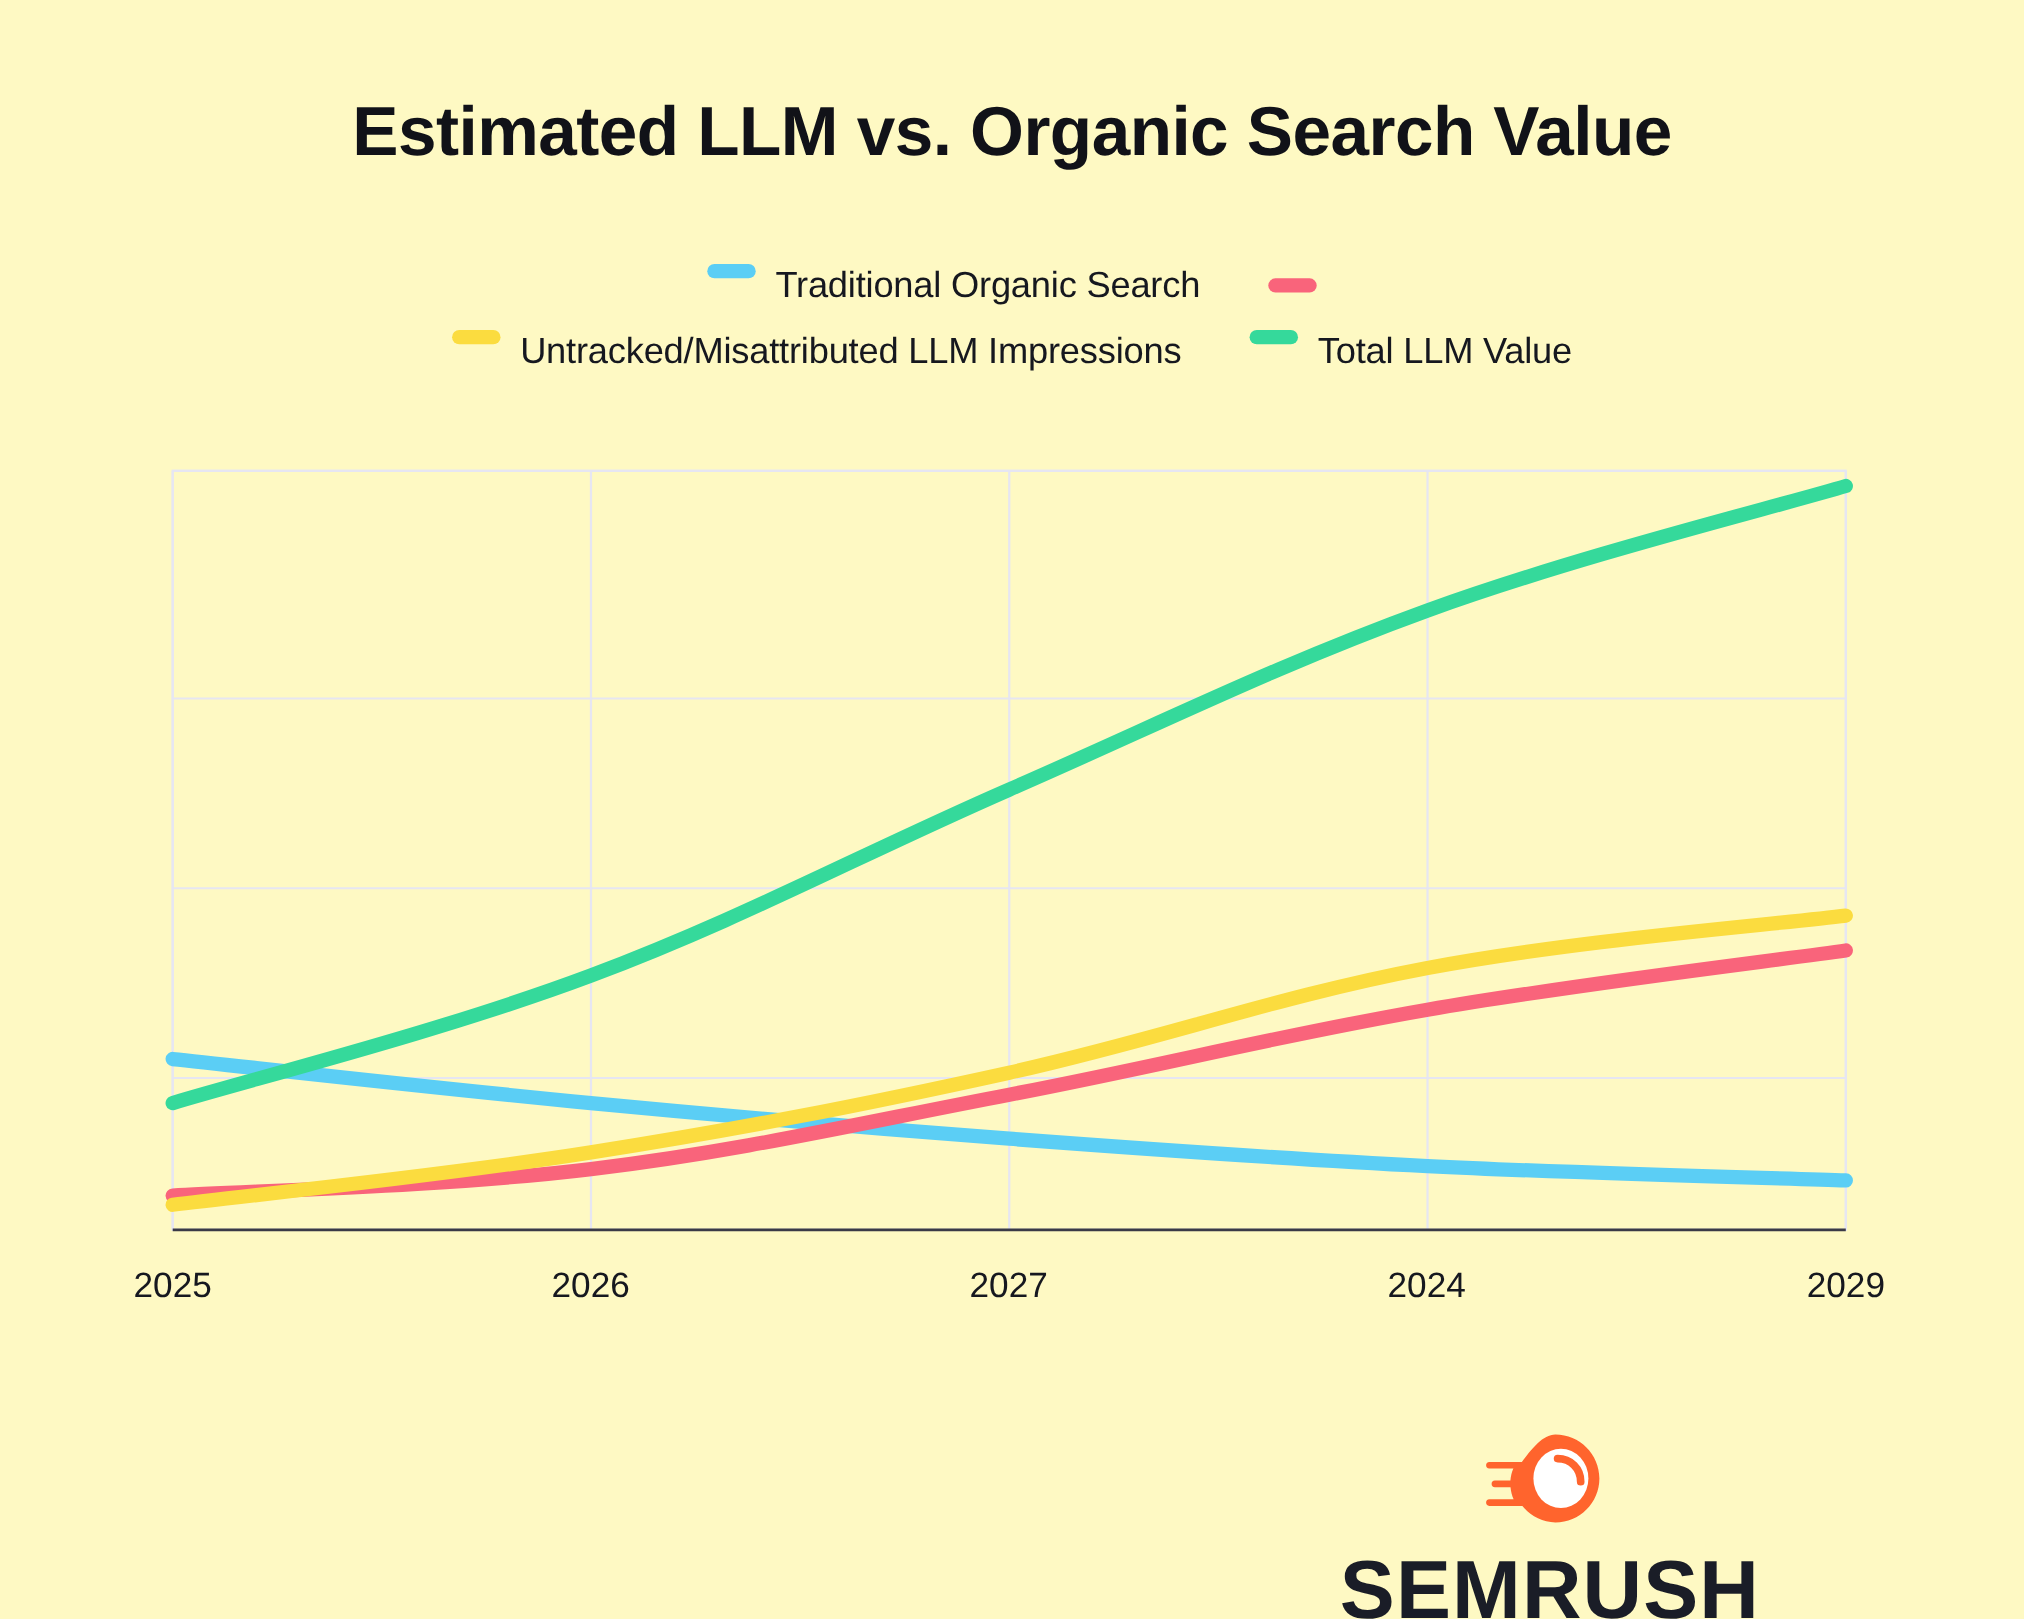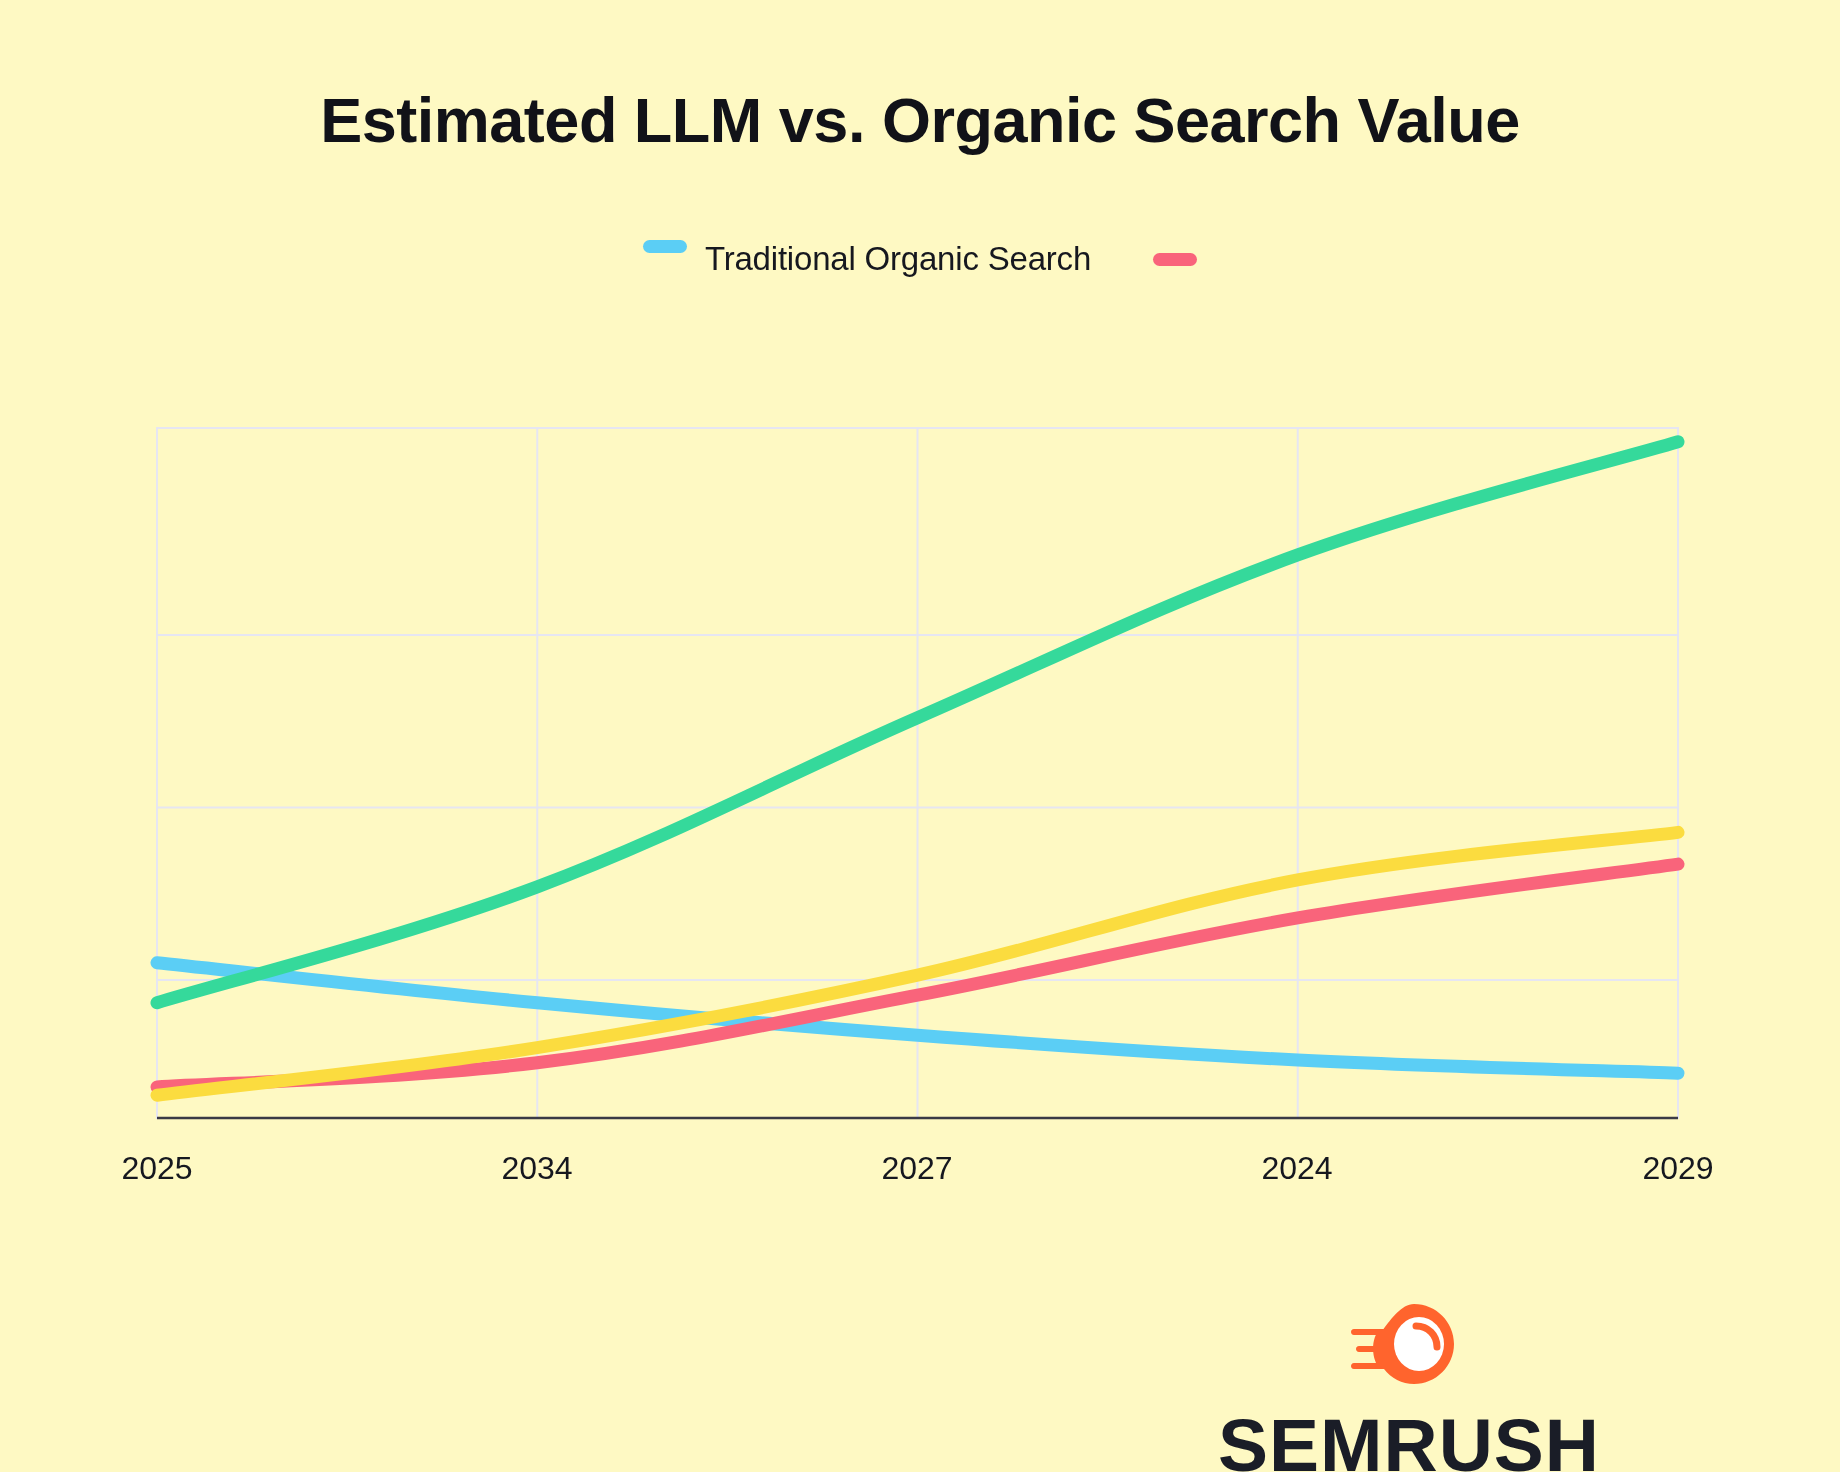--- a/index.html
+++ b/index.html
@@ -127,20 +127,30 @@
   <div class="legend">
     <div class="legend-row">
       <div class="legend-item">
         <span class="legend-swatch" style="background:#5BCEF5"></span>
         <span class="legend-label">Traditional Organic Search</span>
       </div>
       <div class="legend-item">
         <span class="legend-swatch" style="background:#F9647B"></span>
       </div>
     </div>
+    <div class="legend-row">
+      <div class="legend-item">
+        <span class="legend-swatch" style="background:#FBDC3F"></span>
+        <span class="legend-label">Untracked/Misattributed LLM Impressions</span>
+      </div>
+      <div class="legend-item">
+        <span class="legend-swatch" style="background:#35D99B"></span>
+        <span class="legend-label">Total LLM Value</span>
+      </div>
+    </div>
   </div>
 
   <svg class="plot-wrap" viewBox="0 0 1840 1472" width="1840" height="1472" xmlns="http://www.w3.org/2000/svg">
     <g>
       <rect id="plot-frame" x="157" y="428" width="1521" height="690" fill="none" stroke="#E6E6F2" stroke-width="2"></rect>
       <g id="grid-h" stroke="#E6E6F2" stroke-width="2">
           <line x1="157" x2="1678" y1="980" y2="980"></line>
           <line x1="157" x2="1678" y1="807.5" y2="807.5"></line>
           <line x1="157" x2="1678" y1="635" y2="635"></line>
           <line x1="157" x2="1678" y1="428" y2="428"></line>
@@ -157,21 +167,21 @@
     <g id="series-layer" fill="none" stroke-linecap="round" stroke-linejoin="round">
         <path d="M 157 962.75 C 225.445 969.9536, 400.36 989.7289999999999, 537.25 1002.77 C 674.14 1015.811, 780.61 1024.8914, 917.5 1035.2 C 1054.3899999999999 1045.5086000000001, 1160.8600000000001 1053.209, 1297.75 1060.04 C 1434.6399999999999 1066.8709999999999, 1609.555 1070.7902000000001, 1678 1073.15" stroke="#5BCEF5" stroke-width="13" fill="none" stroke-linecap="round" stroke-linejoin="round"></path>
         <path d="M 157 1086.95 C 225.445 1082.603, 400.36 1079.3186, 537.25 1062.8 C 674.14 1046.2813999999998, 780.61 1021.262, 917.5 995.18 C 1054.3899999999999 969.098, 1160.8600000000001 941.4979999999999, 1297.75 917.9 C 1434.6399999999999 894.302, 1609.555 873.7676, 1678 864.08" stroke="#F9647B" stroke-width="13" fill="none" stroke-linecap="round" stroke-linejoin="round"></path>
         <path d="M 157 1095.23 C 225.445 1086.6602, 400.36 1069.2307999999998, 537.25 1047.62 C 674.14 1026.0092, 780.61 1005.3506, 917.5 975.1700000000001 C 1054.3899999999999 944.9894000000002, 1160.8600000000001 905.6594, 1297.75 879.95 C 1434.6399999999999 854.2406000000001, 1609.555 840.9098, 1678 832.34" stroke="#FBDC3F" stroke-width="13" fill="none" stroke-linecap="round" stroke-linejoin="round"></path>
         <path d="M 157 1002.77 C 225.445 981.9044, 400.36 938.1446000000001, 537.25 886.85 C 674.14 835.5554, 780.61 777.5401999999999, 917.5 717.8 C 1054.3899999999999 658.0598, 1160.8600000000001 604.64, 1297.75 554.96 C 1434.6399999999999 505.2800000000001, 1609.555 462.16880000000003, 1678 441.80000000000007" stroke="#35D99B" stroke-width="13" fill="none" stroke-linecap="round" stroke-linejoin="round"></path>
       </g>
   </svg>
 
   <div class="axis-labels">
     <span class="axis-tick" style="left:157px">2025</span>
-    <span class="axis-tick" style="left:537px">2034</span>
+    <span class="axis-tick" style="left:537px">2026</span>
     <span class="axis-tick" style="left:917px">2027</span>
     <span class="axis-tick" style="left:1297px">2024</span>
     <span class="axis-tick" style="left:1678px">2029</span>
   </div>
 
   <div class="brand">
     <svg class="brand-mark" viewBox="0 0 118 84" xmlns="http://www.w3.org/2000/svg">
       <path d="M64 2 C86 2 104 20 104 42 C104 64 86 82 64 82 C52 82 41 76 34 67 L4 67 C1.8 67 1 65.5 1 64 C1 62.5 2 61 4 61 L26 61 C24.5 57.5 23.6 54 23.2 50 L9 50 C7 50 6 48.5 6 47 C6 45.4 7 44 9 44 L23.1 44 C23.4 40 24.3 36.4 25.8 33 L4 33 C1.9 33 1 31.5 1 30 C1 28.4 2 27 4 27 L33.5 27 C40.6 17.8 51.6 2 64 2 Z" fill="#FF642D"></path>
       <ellipse cx="69" cy="42" rx="25" ry="27" fill="#ffffff"></ellipse>
       <path d="M66 24 C78 24 87 33 87 45" fill="none" stroke="#FF642D" stroke-width="7" stroke-linecap="round"></path>

